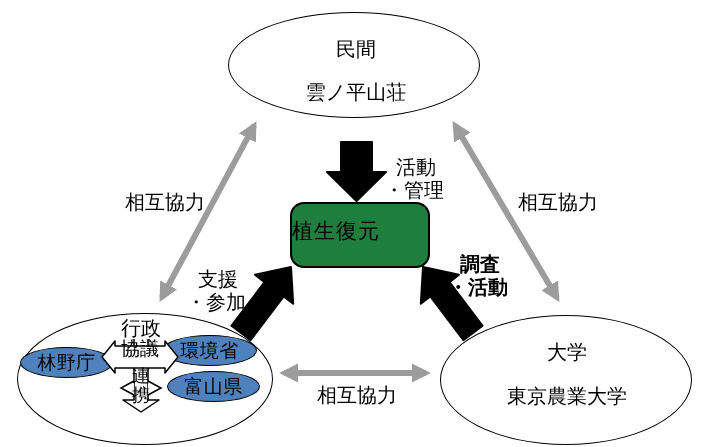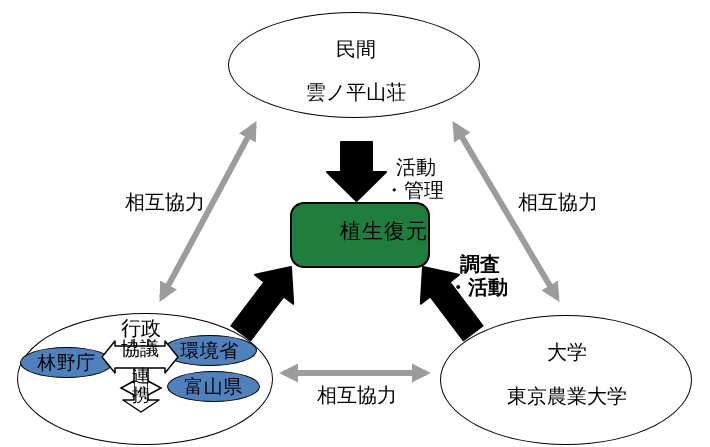--- a/index.html
+++ b/index.html
@@ -14,21 +14,21 @@
   .blue-ellipse{
     position:absolute;border:1.6px solid var(--outline,#000);border-radius:50%;
     background:var(--blue,#4f81bd);box-sizing:border-box;z-index:1;
     display:flex;align-items:center;justify-content:center;
     font-size:19px;letter-spacing:0.5px;
   }
   .green-box{
     position:absolute;left:290px;top:202px;width:140px;height:66px;
     background:var(--green,#1f7e3d);border:2px solid var(--outline,#000);
     border-radius:14px;box-sizing:border-box;z-index:1;
-    display:flex;align-items:center;justify-content:flex-end;padding-bottom:8px;
+    display:flex;align-items:center;justify-content:flex-start;padding-bottom:8px;
   }
   .green-box .lbl{font-size:21px;letter-spacing:1px;}
   .el-top{left:228px;top:12px;width:252px;height:106px;}
   .el-gov{left:17px;top:313px;width:256px;height:132px;}
   .el-uni{left:440px;top:315px;width:252px;height:130px;}
   .b-rinya{left:20px;top:347px;width:93px;height:31px;}
   .b-kankyo{left:162px;top:335px;width:95px;height:31px;}
   .b-toyamaken{left:167px;top:371px;width:93px;height:31px;}
   .b-toyamashi{left:95px;top:405px;width:93px;height:29px;}
   svg.overlay{position:absolute;left:0;top:0;z-index:2;}
@@ -105,20 +105,24 @@
   <div class="txt ctr t-nodai">東京農業大学</div>
 
   <div class="txt ctr t-mut-left">相互協力</div>
   <div class="txt ctr t-mut-right">相互協力</div>
   <div class="txt ctr t-mut-bottom">相互協力</div>
 
   <div class="lbl2 t-katsudo">
     <div class="line1">活動</div>
     <div class="line2">・管理</div>
   </div>
+  <div class="lbl2 t-shien">
+    <div class="line1">支援</div>
+    <div class="line2">・参加</div>
+  </div>
   <div class="lbl2 t-chosa">
     <div class="line1">調査</div>
     <div class="line2">・活動</div>
   </div>
 
   <div class="txt ctr t-kyogi">協議</div>
   <div class="t-renkei">連携</div>
 
 </div>
 

